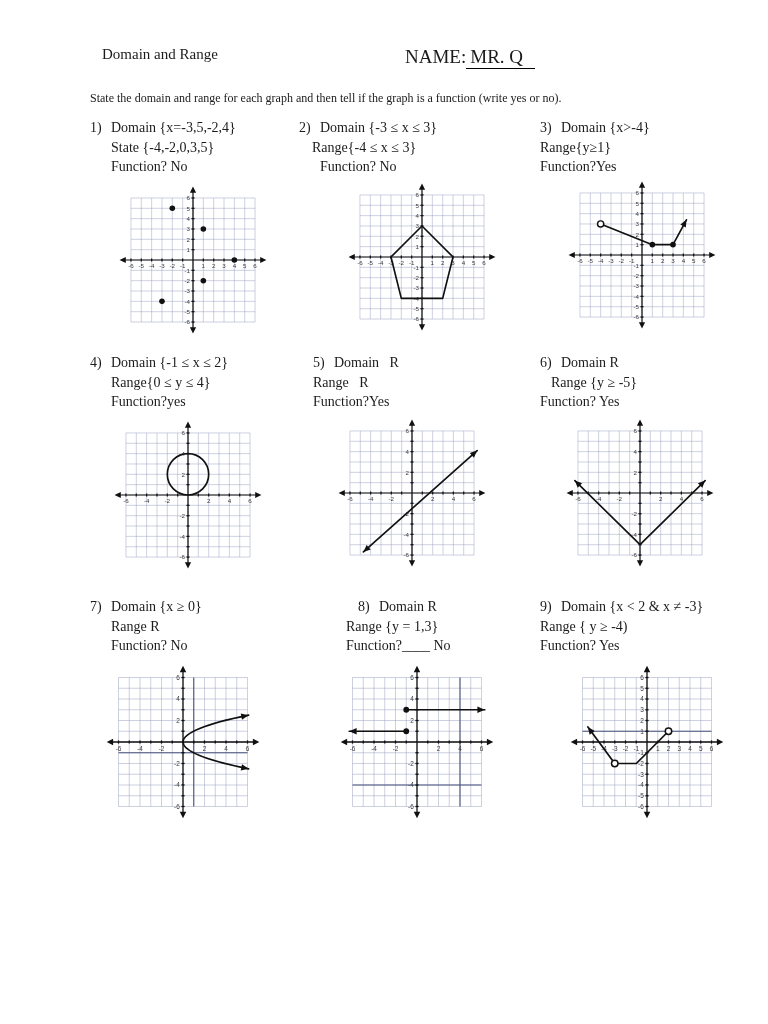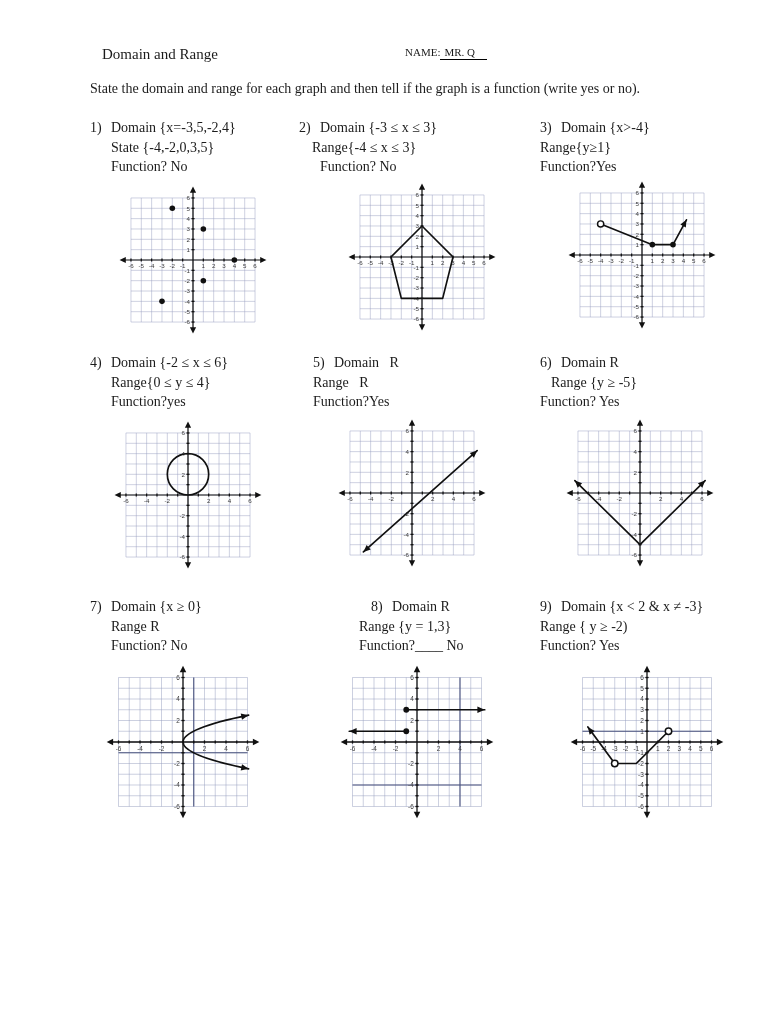--- a/index.html
+++ b/index.html
@@ -1,33 +1,33 @@
 <!DOCTYPE html>
 <html><head>
 <meta charset="utf-8">
 <style>
   *{margin:0;padding:0;box-sizing:border-box}
   html,body{background:#fff}
   body{width:768px;height:1024px;position:relative;font-family:"Liberation Serif",serif;color:#1b1b1b;overflow:hidden}
   .abs{position:absolute}
   .title{left:102px;top:46px;font-size:15px}
-  .namefield{left:405px;top:46px;font-size:11px}
+  .namefield{left:405px;top:46px;font-size:19px}
   .name-value{border-bottom:1.4px solid #000;padding:0 12px 1px 4px}
-  .instr{left:90px;top:81px;font-size:14px;white-space:nowrap}
+  .instr{left:90px;top:91px;font-size:12px;white-space:nowrap}
   .problem{font-size:14px;line-height:19.5px;white-space:nowrap}
   .problem .line{display:block}
   .num{display:inline-block;min-width:14px;margin-right:7px}
   .p1{left:90px;top:118px}
   .p2{left:299px;top:118px}
   .p3{left:540px;top:118px}
   .p4{left:90px;top:353px}
   .p5{left:313px;top:353px}
   .p6{left:540px;top:353px}
   .p7{left:90px;top:597px}
-  .p8{left:359px;top:597px}
+  .p8{left:346px;top:597px}
   .p9{left:540px;top:597px}
   .p1 .l2,.p1 .l3,.p4 .l2,.p4 .l3,.p7 .l2,.p7 .l3{padding-left:21px}
   .p2 .l2{padding-left:13px}
   .p2 .l3{padding-left:21px}
   .p6 .l2{padding-left:11px}
   .p8 .l1{padding-left:12px}
   .graph{position:absolute;width:152px;height:152px}
   .graph svg{width:100%;height:100%;display:block}
   .g-lg{width:158px;height:158px}
   .gpos1{left:117px;top:184px}
@@ -62,21 +62,21 @@
   <span class="line l1"><span class="num">2)</span><span>Domain {-3 ≤ x ≤ 3}</span></span>
   <span class="line l2">Range{-4 ≤ x ≤ 3}</span>
   <span class="line l3">Function? No</span>
 </div>
 <div class="abs problem p3">
   <span class="line l1"><span class="num">3)</span><span>Domain {x&gt;-4}</span></span>
   <span class="line l2">Range{y≥1}</span>
   <span class="line l3">Function?Yes</span>
 </div>
 <div class="abs problem p4">
-  <span class="line l1"><span class="num">4)</span><span>Domain {-2 ≤ x ≤ 6}</span></span>
+  <span class="line l1"><span class="num">4)</span><span>Domain {-1 ≤ x ≤ 2}</span></span>
   <span class="line l2">Range{0 ≤ y ≤ 4}</span>
   <span class="line l3">Function?yes</span>
 </div>
 <div class="abs problem p5">
   <span class="line l1"><span class="num">5)</span><span>Domain&nbsp;&nbsp; R</span></span>
   <span class="line l2">Range&nbsp;&nbsp; R</span>
   <span class="line l3">Function?Yes</span>
 </div>
 <div class="abs problem p6">
   <span class="line l1"><span class="num">6)</span><span>Domain R</span></span>
@@ -88,21 +88,21 @@
   <span class="line l2">Range R</span>
   <span class="line l3">Function? No</span>
 </div>
 <div class="abs problem p8">
   <span class="line l1"><span class="num">8)</span><span>Domain R</span></span>
   <span class="line l2">Range {y = 1,3}</span>
   <span class="line l3">Function?____ No</span>
 </div>
 <div class="abs problem p9">
   <span class="line l1"><span class="num">9)</span><span>Domain {x &lt; 2 &amp; x ≠ -3}</span></span>
-  <span class="line l2">Range { y ≥ -2)</span>
+  <span class="line l2">Range { y ≥ -4)</span>
   <span class="line l3">Function? Yes</span>
 </div>
 
 <div class="graph gpos1">
     <svg viewBox="-7.35 -7.35 14.7 14.7">
       <line x1="-6" y1="-6" x2="-6" y2="6" class="gl"></line>
       <line x1="-6" y1="-6" x2="6" y2="-6" class="gl"></line>
       <line x1="-5" y1="-6" x2="-5" y2="6" class="gl"></line>
       <line x1="-6" y1="-5" x2="6" y2="-5" class="gl"></line>
       <line x1="-4" y1="-6" x2="-4" y2="6" class="gl"></line>

